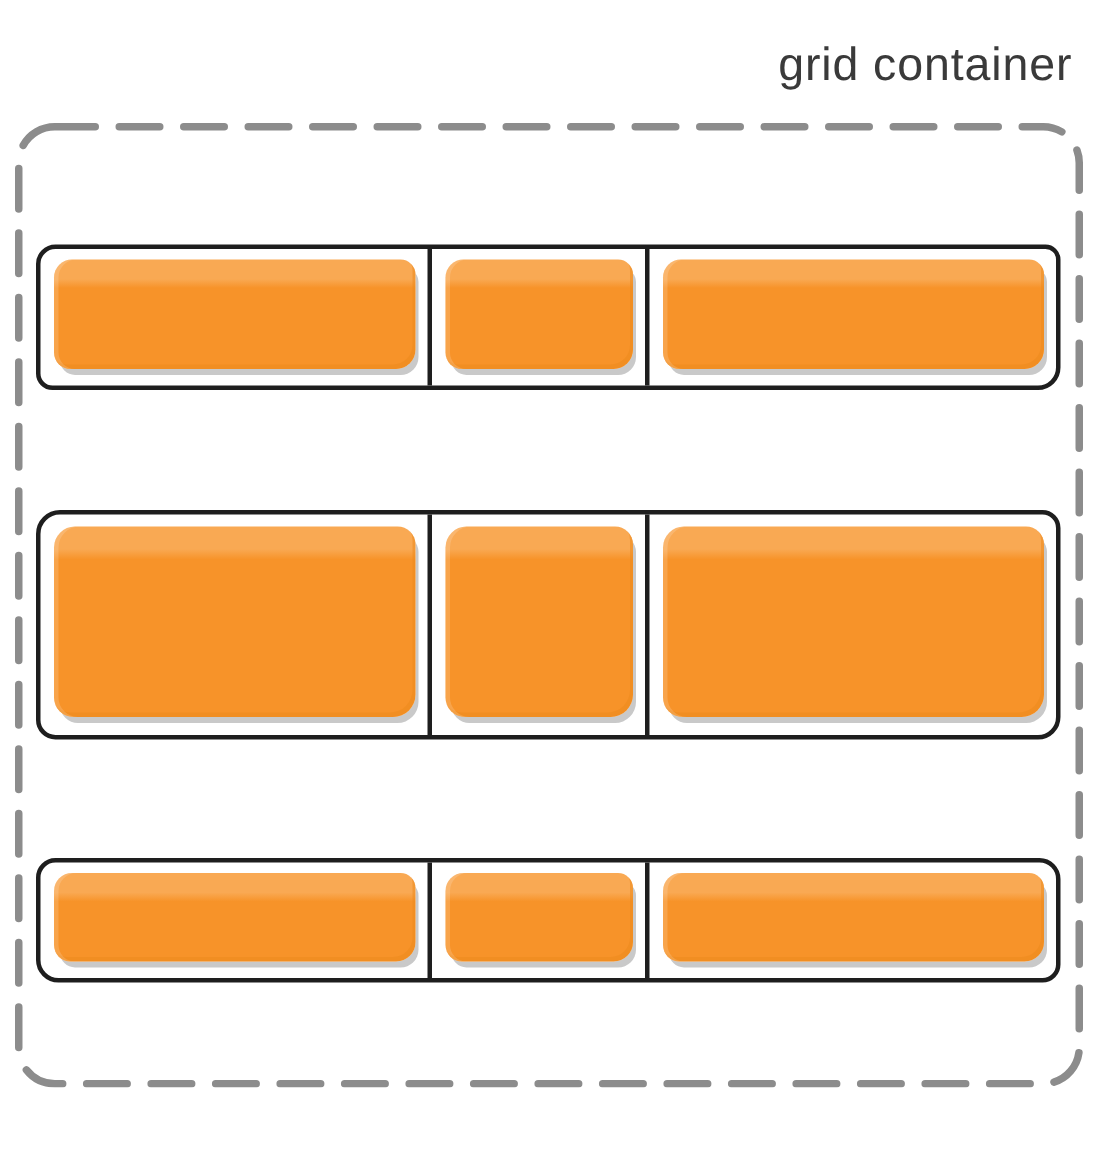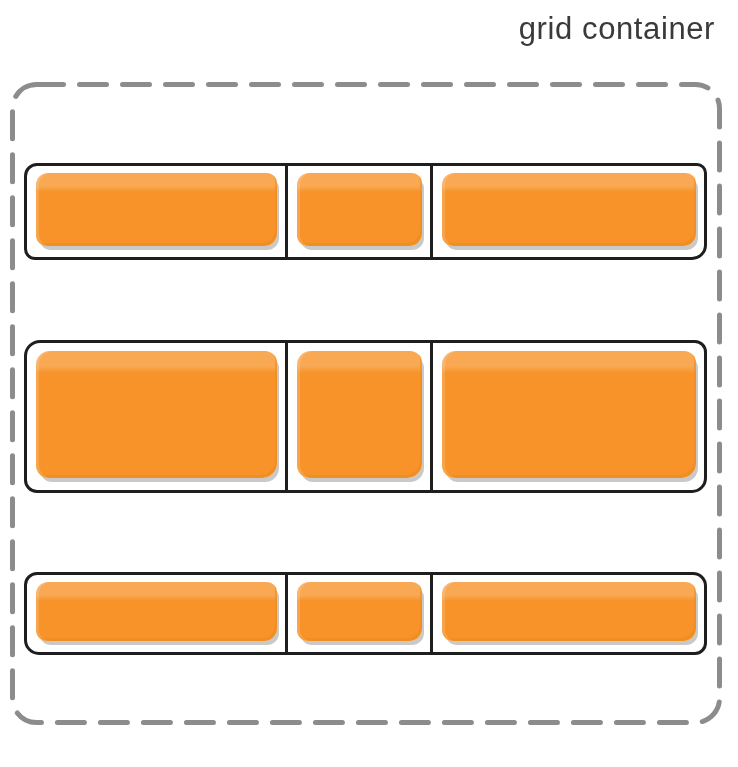--- a/index.html
+++ b/index.html
@@ -10,21 +10,21 @@
   }
   .page {
     position: relative;
     width: 738px;
     height: 767px;
     background: #ffffff;
     overflow: hidden;
   }
   .container-label {
     position: absolute;
-    top: 11px;
+    top: 25px;
     right: 23px;
     font-size: 31px;
     line-height: 35px;
     letter-spacing: 0.6px;
     color: #3a3a3a;
     white-space: nowrap;
     text-align: right;
   }
   .grid-container {
     position: absolute;

